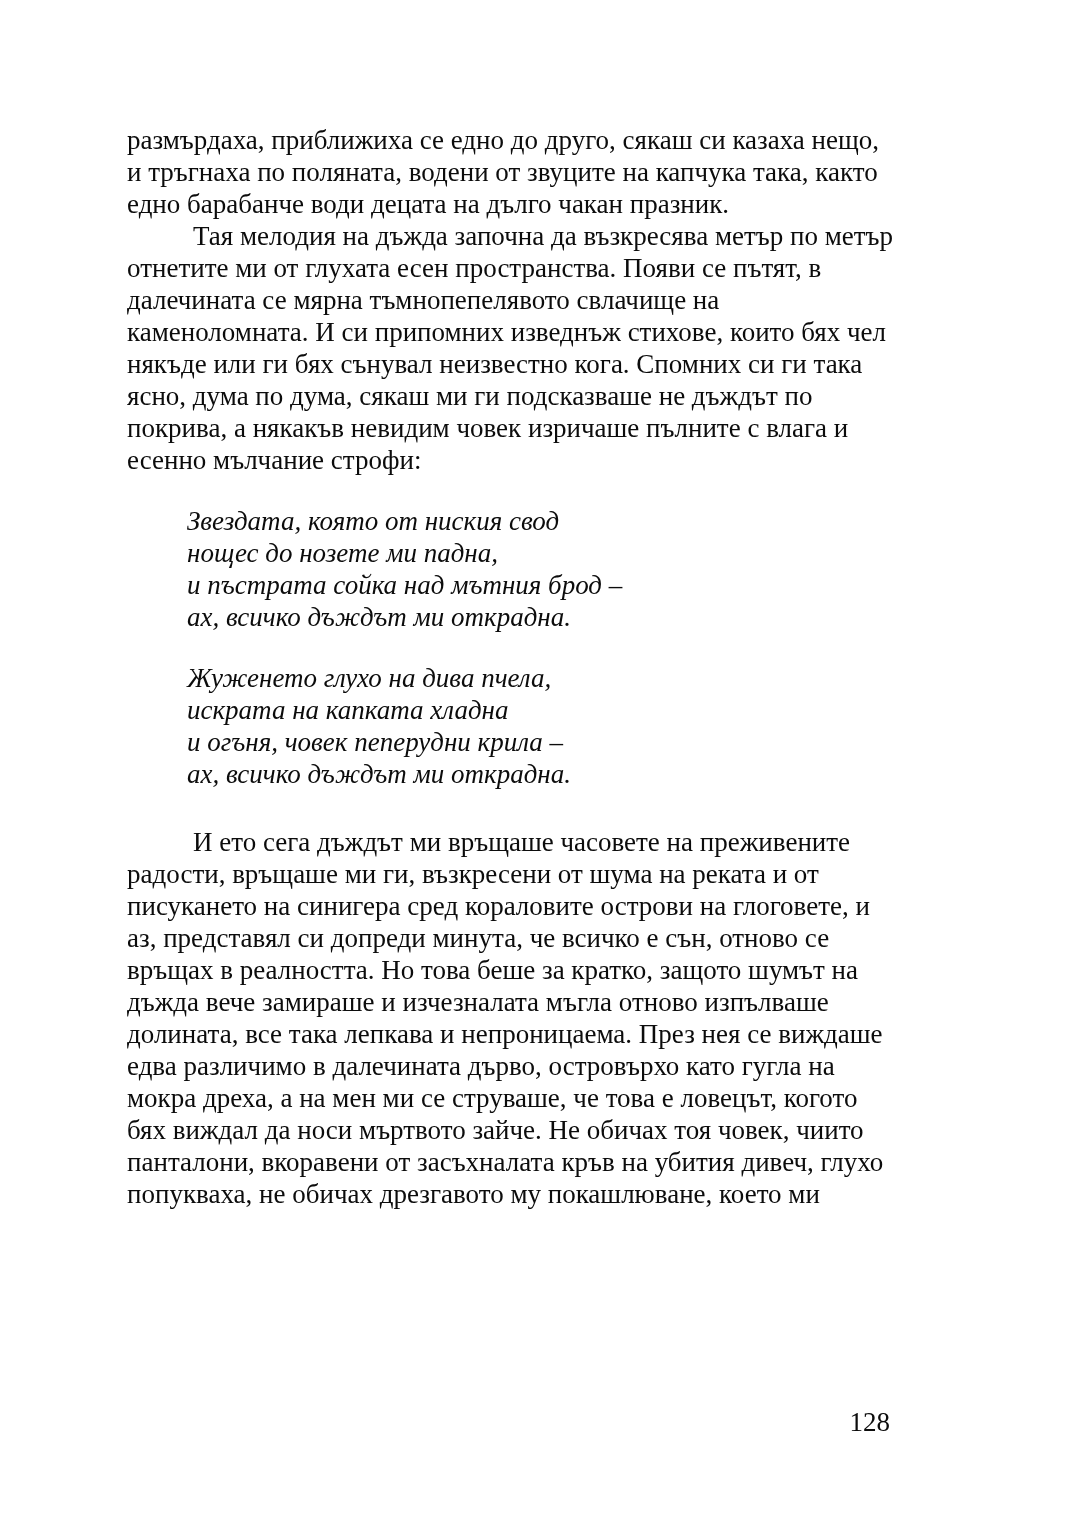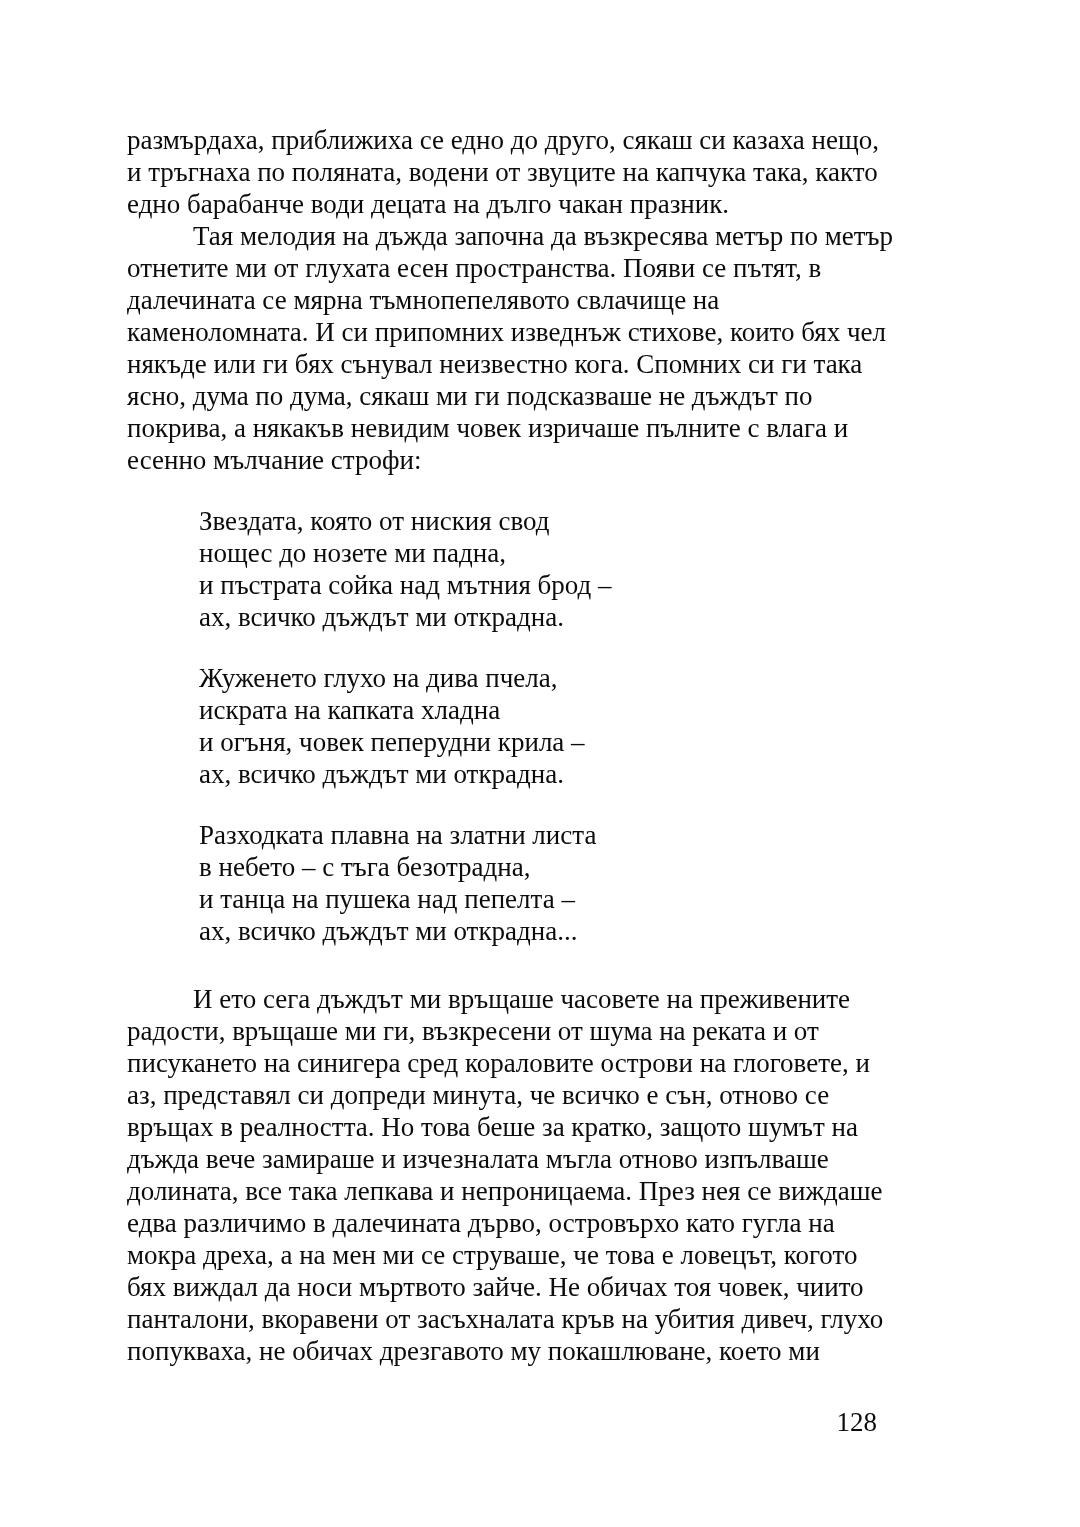--- a/index.html
+++ b/index.html
@@ -26,30 +26,31 @@
     text-align: left;
   }
   .para.indent {
     text-indent: 66px;
     font-family: Liberation Serif, serif;
   }
   .poem {
     margin: 29px 0 36px 60px;
   }
   .stanza {
-    margin: 0 0 29px 12px;
+    margin: 0 0 29px 0;
     white-space: pre-line;
+    font-style: italic;
   }
   .stanza:last-child {
     margin-bottom: 0;
   }
   .page-number {
     position: absolute;
     top: 1406px;
-    right: 127px;
+    right: 114px;
     font-size: 27px;
     line-height: 32px;
     color: #0c0c0c;
   }
 </style>
 </head>
 <body>
 
 <div class="page">
 
@@ -68,24 +69,20 @@
 
   <div class="poem">
     <p class="stanza">Звездата, която от ниския свод
 нощес до нозете ми падна,
 и пъстрата сойка над мътния брод –
 ах, всичко дъждът ми открадна.</p>
     <p class="stanza">Жуженето глухо на дива пчела,
 искрата на капката хладна
 и огъня, човек пеперудни крила –
 ах, всичко дъждът ми открадна.</p>
-    <p class="stanza">Разходката плавна на златни листа
-в небето – с тъга безотрадна,
-и танца на пушека над пепелта –
-ах, всичко дъждът ми открадна...</p>
   </div>
 
   <p class="para indent">И ето сега дъждът ми връщаше часовете на преживените
 радости, връщаше ми ги, възкресени от шума на реката и от
 писукането на синигера сред кораловите острови на глоговете, и
 аз, представял си допреди минута, че всичко е сън, отново се
 връщах в реалността. Но това беше за кратко, защото шумът на
 дъжда вече замираше и изчезналата мъгла отново изпълваше
 долината, все така лепкава и непроницаема. През нея се виждаше
 едва различимо в далечината дърво, островърхо като гугла на

